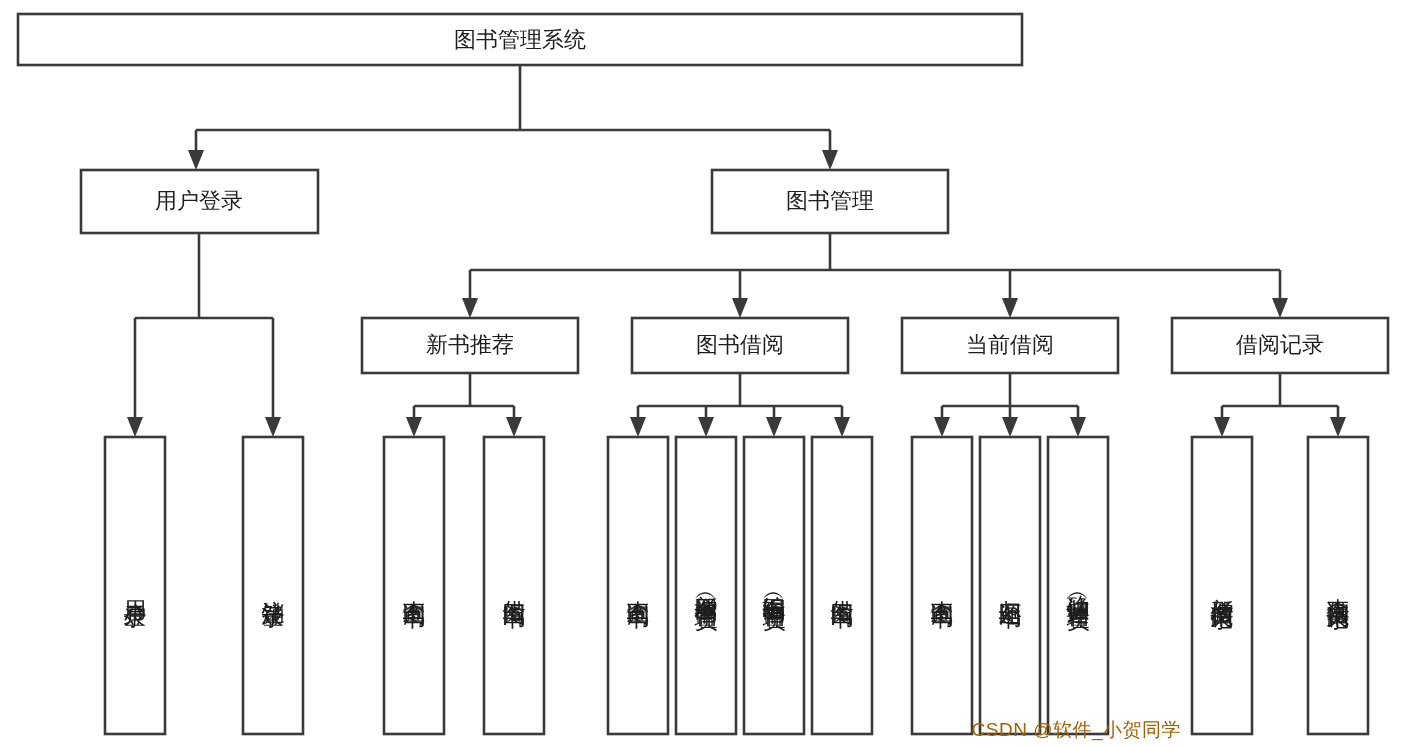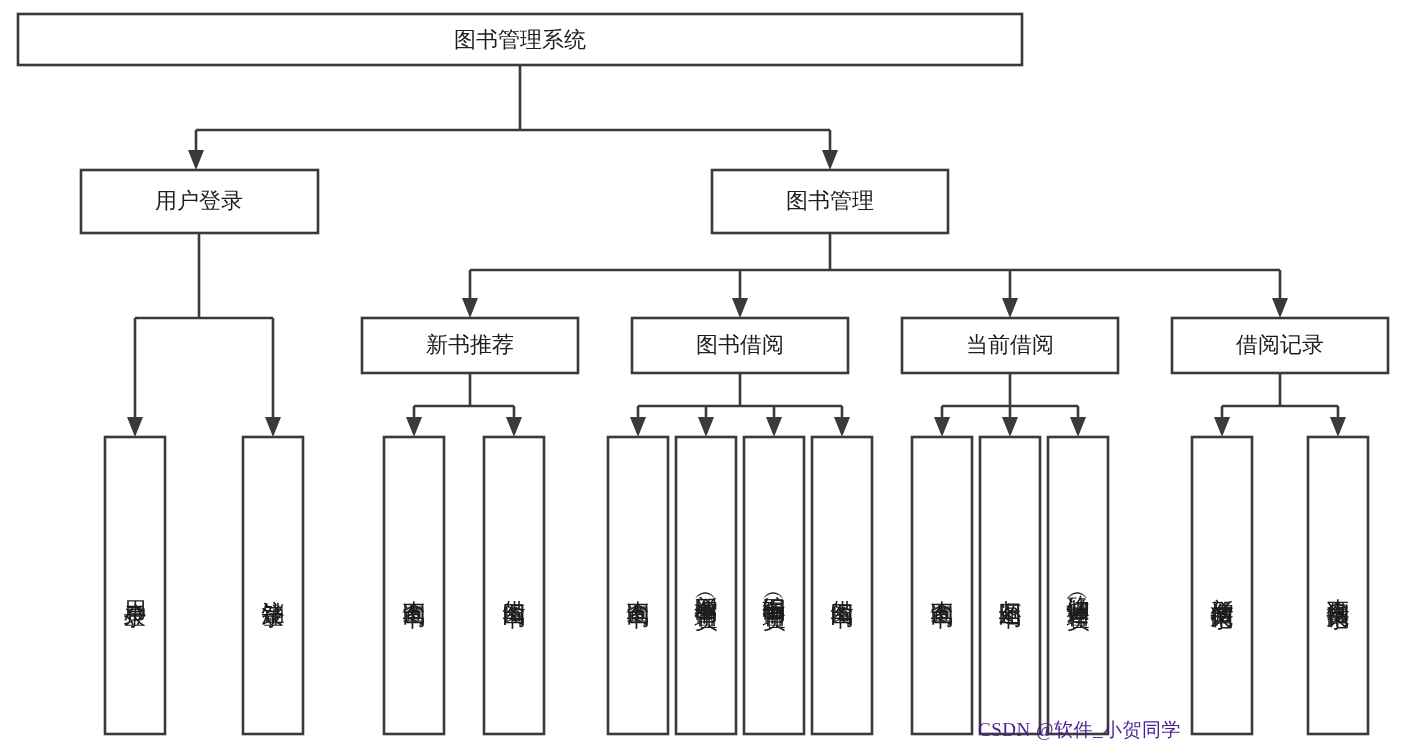--- a/index.html
+++ b/index.html
@@ -64,23 +64,23 @@
     letter-spacing: 2px;
     color: #1d1d1d;
     white-space: nowrap;
     pointer-events: none;
     text-align: center;
   }
   .watermark {
     position: absolute;
     right: 8px;
     bottom: 4px;
-    font-family: Liberation Serif, serif;
+    font-family: Liberation Sans, sans-serif;
     font-size: 19px;
-    color: #4c1d95;
+    color: #a16207;
     white-space: nowrap;
     letter-spacing: 0.5px;
   }
 </style>
 </head>
 <body>
 
 <div id="diagram-root">
 
   <svg id="tree-svg" viewBox="0 0 1405 747" xmlns="http://www.w3.org/2000/svg">

